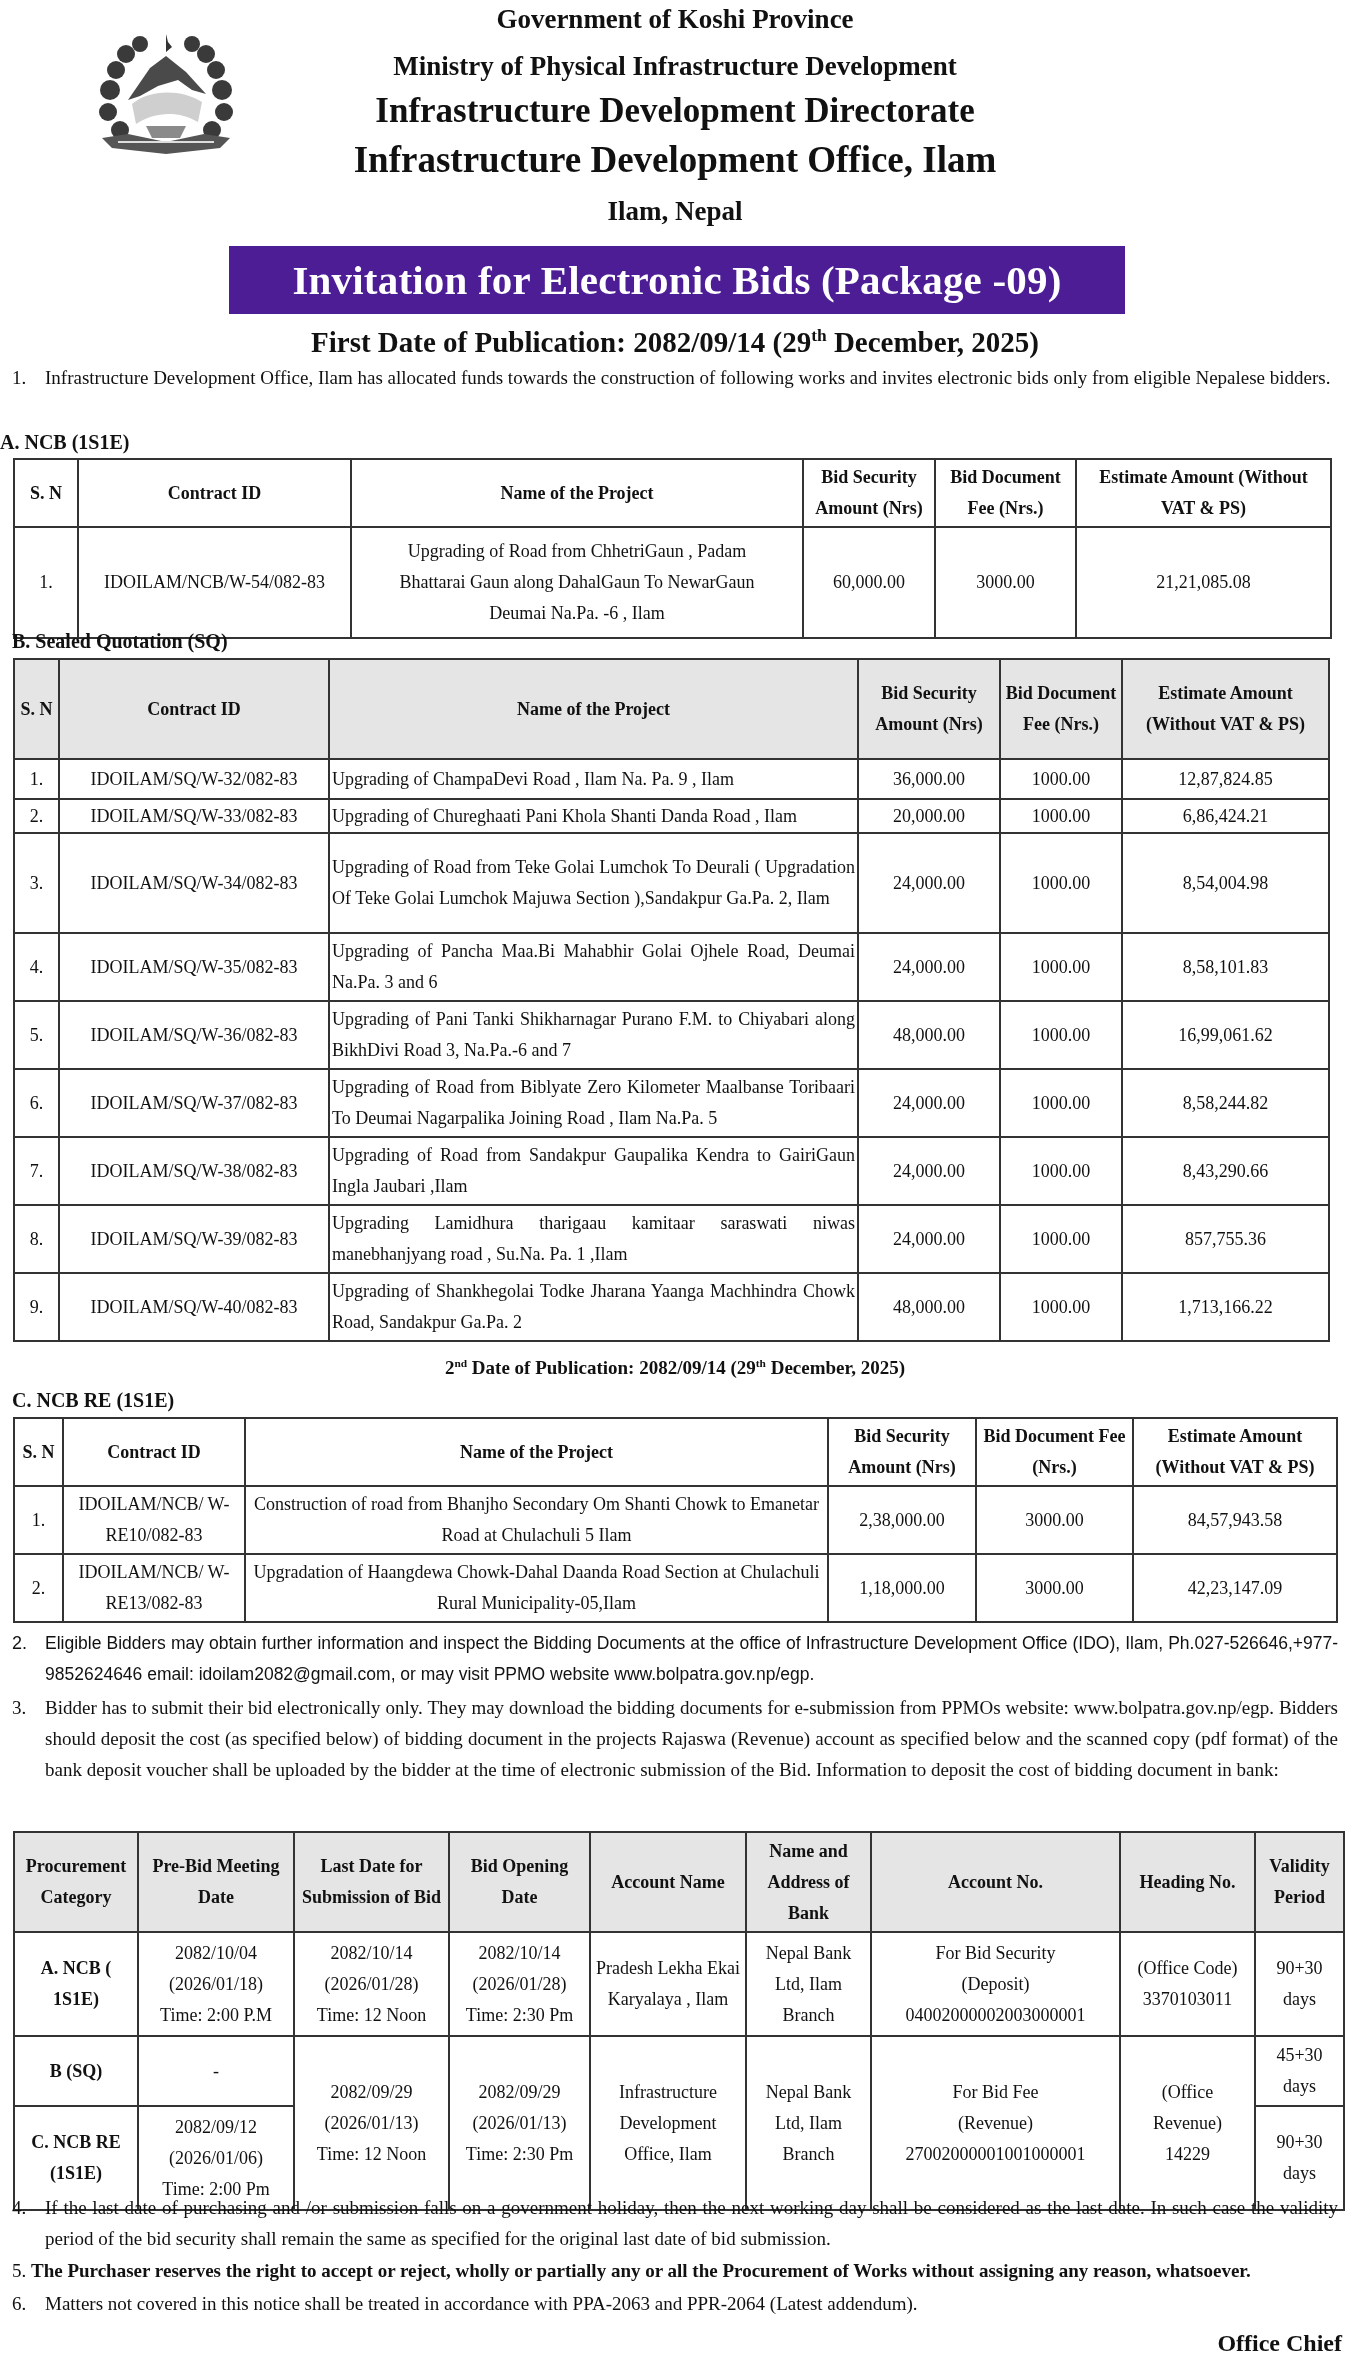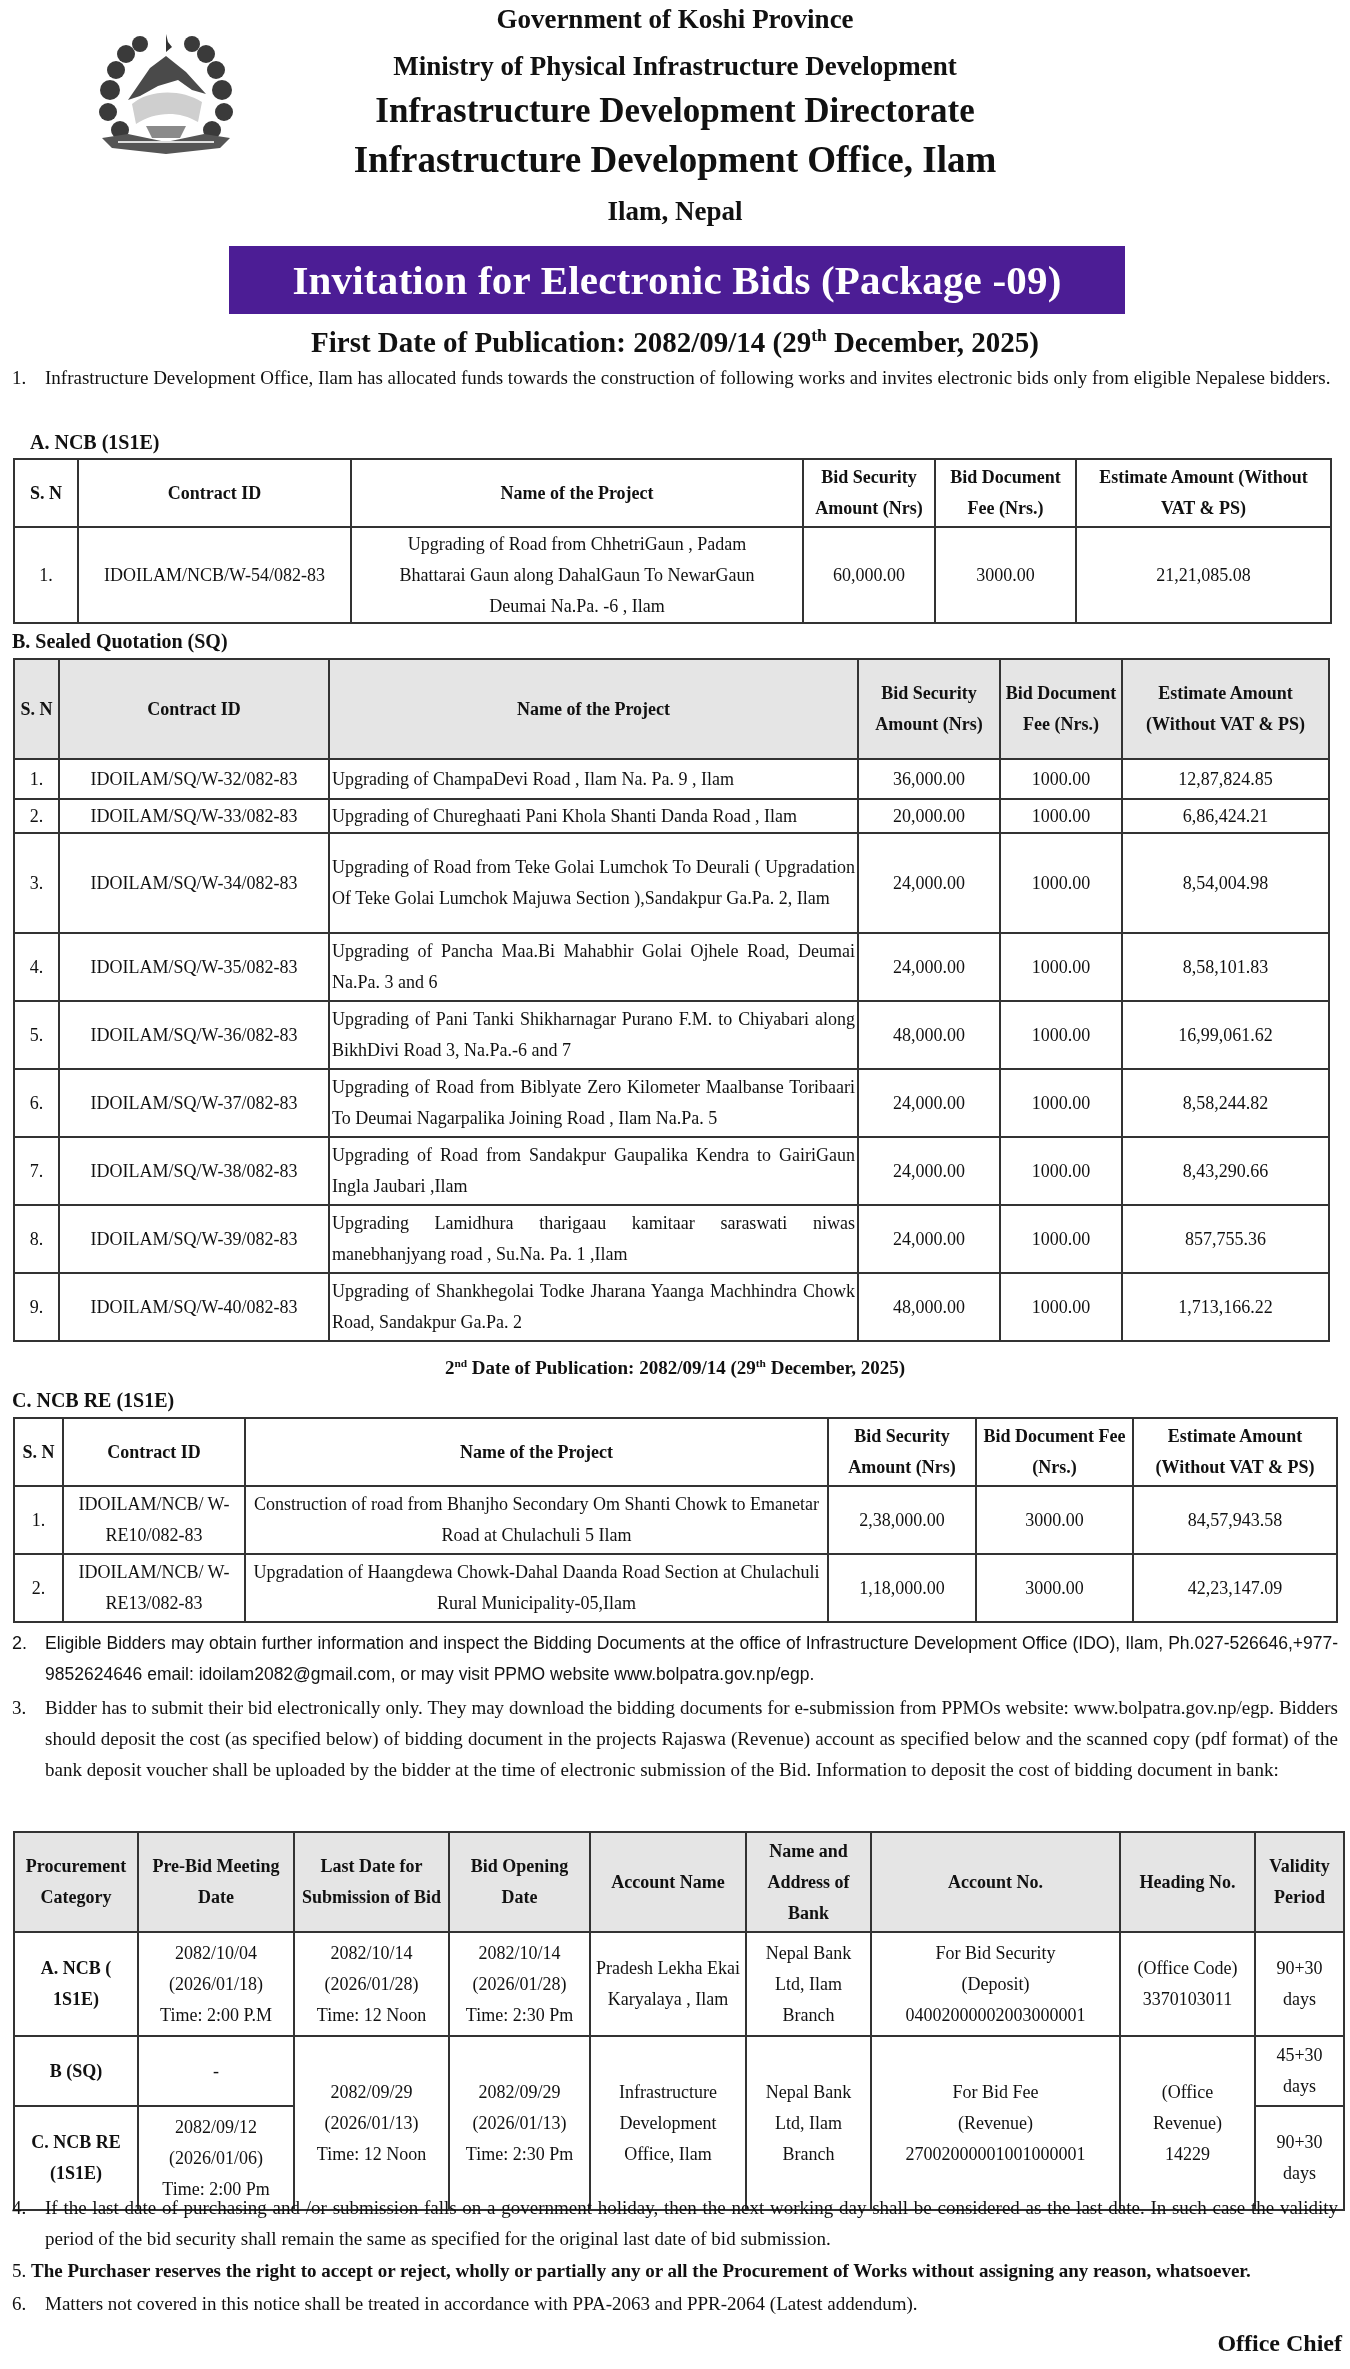--- a/index.html
+++ b/index.html
@@ -79,21 +79,21 @@
 
 <div id="banner" class="abs">Invitation for Electronic  Bids (Package -09)</div>
 
 <div class="abs pubdate center"><span>First Date of Publication: 2082/09/14 (29</span><sup>th</sup><span> December, 2025)</span></div>
 
 <div class="abs para" style="left:12px; top:362px; width:1326px;">
   <span class="num">1.</span>
   <div class="ptxt" style="margin-left:33px;">Infrastructure Development Office, Ilam has allocated funds towards the construction of following works and invites electronic bids only from eligible Nepalese bidders.</div>
 </div>
 
-<div class="abs sec-title" style="left:30px; top:431px;">A. NCB (1S1E)</div>
+<div class="abs sec-title" style="left:0; top:431px;">A. NCB (1S1E)</div>
 <table id="tbl-a" style="left:13px; top:458px; width:1317px;">
   <colgroup>
       <col style="width:64px">
       <col style="width:273px">
       <col style="width:452px">
       <col style="width:132px">
       <col style="width:141px">
       <col style="width:255px">
     </colgroup>
   <thead>
@@ -103,21 +103,21 @@
       <th>Name of the Project</th>
       <th>Bid Security Amount (Nrs)</th>
       <th>Bid Document Fee (Nrs.)</th>
       <th>Estimate Amount (Without VAT &amp; PS)</th>
     </tr>
   </thead>
   <tbody>
     <tr style="height:96px;">
       <td>1.</td>
       <td>IDOILAM/NCB/W-54/082-83</td>
-      <td style="padding:0 22px;">Upgrading of Road from ChhetriGaun , Padam Bhattarai Gaun along DahalGaun To NewarGaun Deumai Na.Pa. -6 , Ilam</td>
+      <td style="padding:8px 22px;">Upgrading of Road from ChhetriGaun , Padam Bhattarai Gaun along DahalGaun To NewarGaun Deumai Na.Pa. -6 , Ilam</td>
       <td>60,000.00</td>
       <td>3000.00</td>
       <td>21,21,085.08</td>
     </tr>
   </tbody>
 </table>
 
 <div class="abs sec-title" style="left:12px; top:630px;">B. Sealed Quotation (SQ)</div>
 <table id="tbl-b" class="gray" style="left:13px; top:658px; width:1315px;">
   <colgroup>

